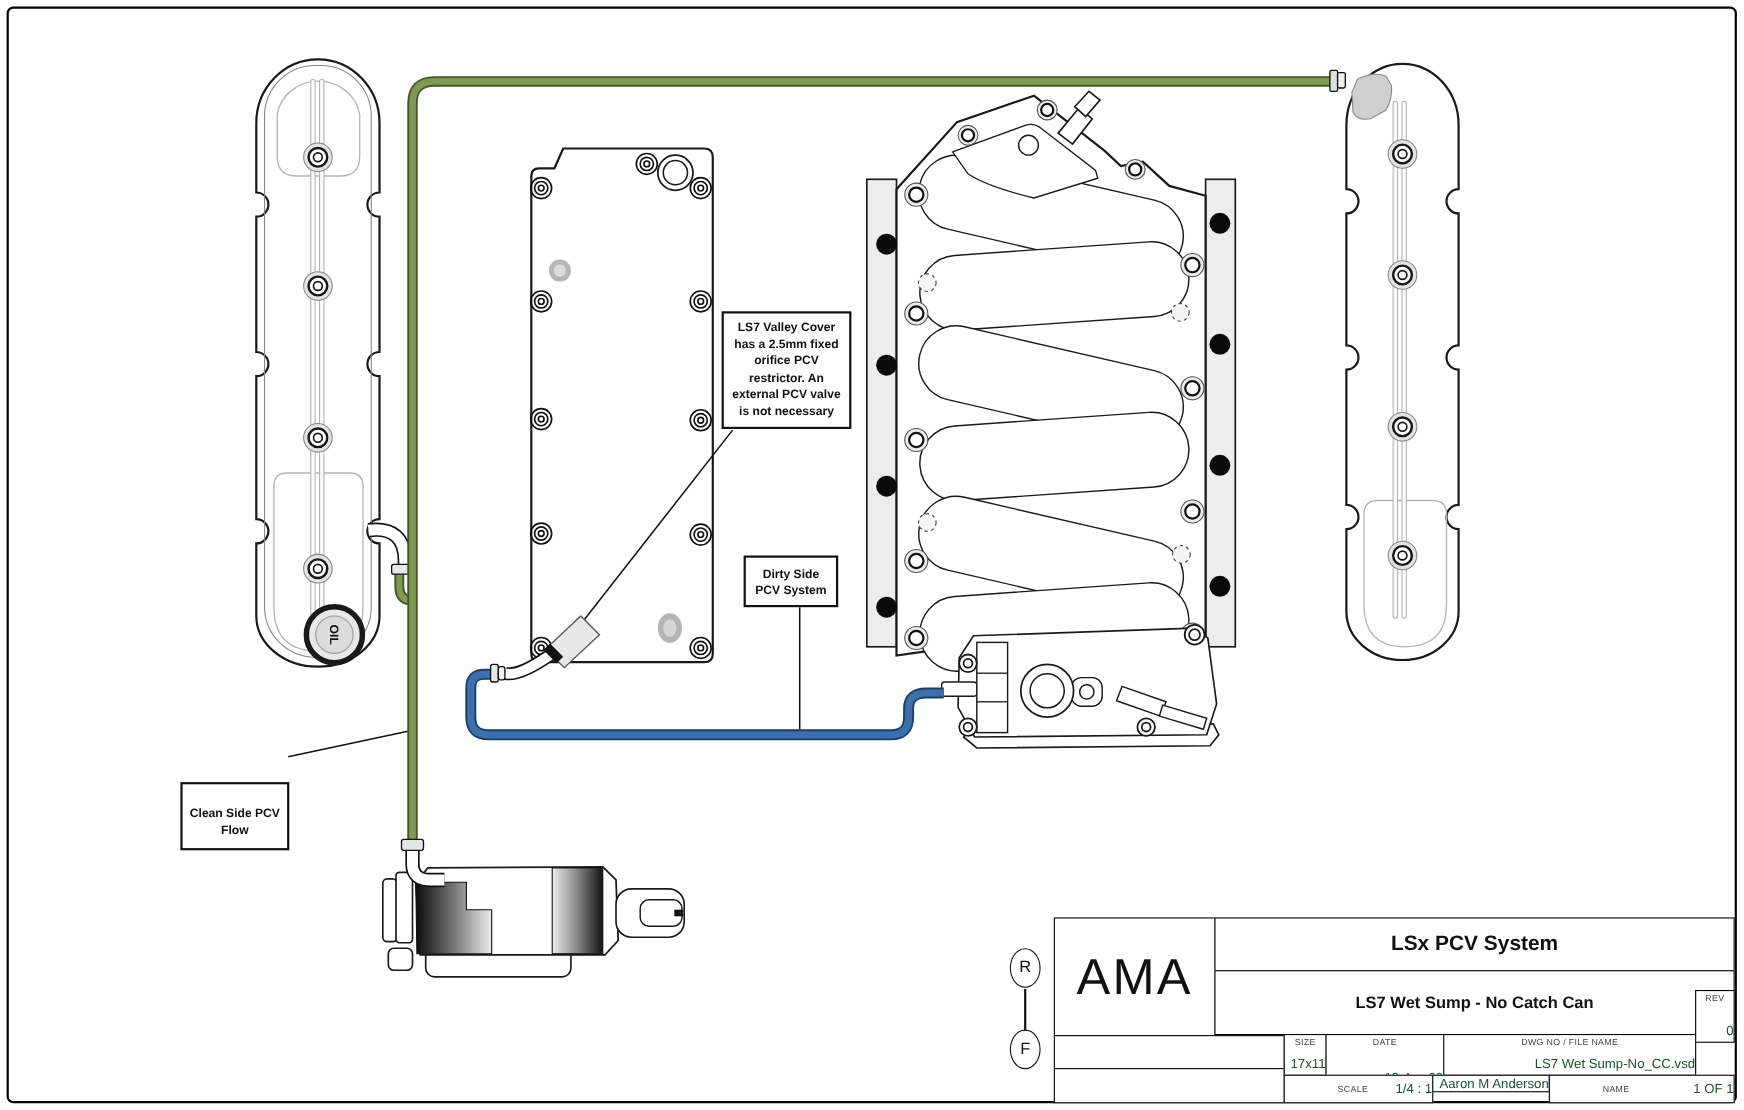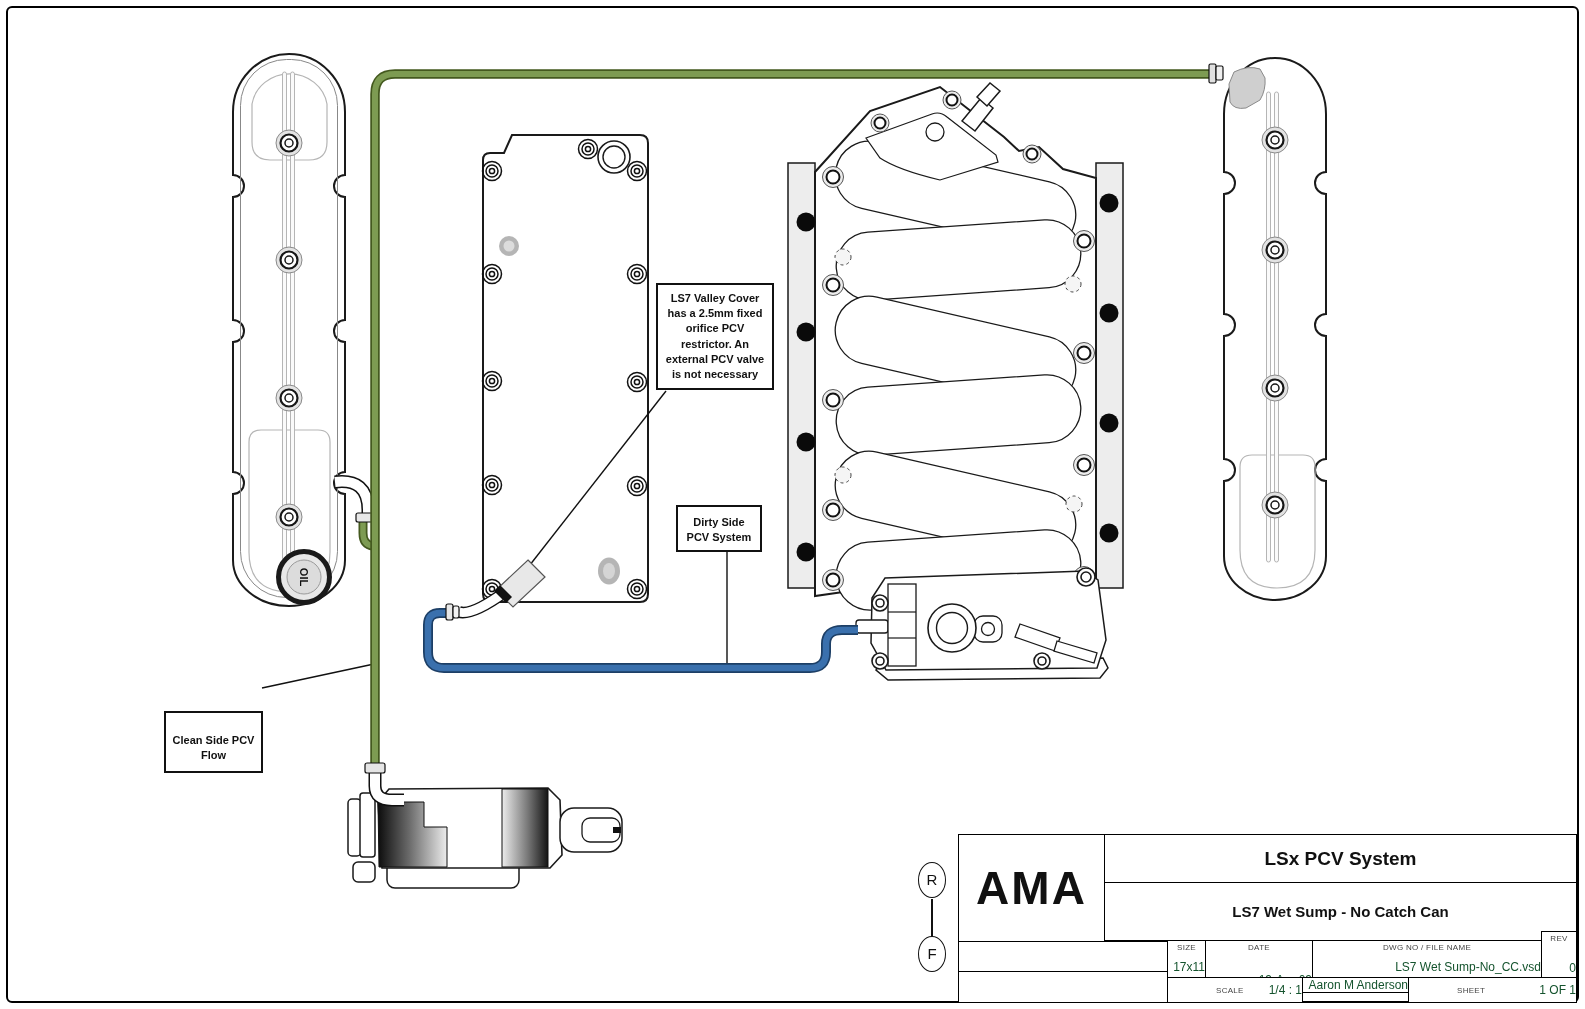--- a/index.html
+++ b/index.html
@@ -13,21 +13,21 @@
            font-weight:bold;font-size:11px;line-height:1.38;text-align:center;
            padding:6px 4px;box-sizing:border-box;}
   
   .tb{position:absolute;border:1px solid #000;box-sizing:border-box;background:#fff;}
   .tb-label{position:absolute;top:2px;left:0;right:0;text-align:center;
             font-size:8px;color:#444;letter-spacing:.3px;}
   .tb-label.left{text-align:left;left:4px;padding-left:44px;}
   .tb-value{position:absolute;left:0;right:0;bottom:3px;text-align:right;font-size:12px;color:#14532d;}
   .tb-value.mid{top:50%;bottom:auto;transform:translateY(-50%);}
   .ama{display:flex;align-items:center;justify-content:center;
-       font-size:46px;font-weight:bold;letter-spacing:2px;}
+       font-size:46px;font-weight:normal;letter-spacing:2px;}
   .tb-title{display:flex;align-items:center;justify-content:center;font-weight:bold;font-size:19px;}
   .tb-sub{display:flex;align-items:center;justify-content:center;font-weight:bold;font-size:15px;}
   .zone{position:absolute;width:28px;height:36px;border:1.5px solid #111;border-radius:50%;
         text-align:center;line-height:34px;font-size:15px;background:#fff;box-sizing:border-box;}
   .zone-line{position:absolute;width:2px;background:#111;}
 </style>
 </head>
 <body>
 
 <div class="page">
@@ -330,29 +330,29 @@
     <div class="tb-value">17x11</div>
   </div>
   <div class="tb" style="left:1205px;top:940px;width:108px;height:51px;">
     <div class="tb-label">DATE</div>
     <div class="tb-value">19-Apr-09</div>
   </div>
   <div class="tb" style="left:1312px;top:940px;width:230px;height:38px;padding-left:39px;">
     <div class="tb-label">DWG NO / FILE NAME</div>
     <div class="tb-value">LS7 Wet Sump-No_CC.vsd</div>
   </div>
-  <div class="tb" style="left:1541px;top:900px;width:36px;height:48px;margin-top:31px;">
+  <div class="tb" style="left:1541px;top:900px;width:36px;height:48px;">
     <div class="tb-label">REV</div>
     <div class="tb-value">0</div>
   </div>
 
   <div class="tb" style="left:1167px;top:977px;width:136px;height:26px;">
     <div class="tb-label left" style="top:8px;">SCALE</div>
     <div class="tb-value mid">1/4 : 1</div>
   </div>
   <div class="tb" style="left:1302px;top:977px;width:107px;height:16px;">
     <div class="tb-value mid">Aaron M Anderson</div>
   </div>
   <div class="tb" style="left:1408px;top:977px;width:169px;height:26px;">
-    <div class="tb-label left" style="top:8px;">SHEET</div>
+    <div class="tb-label left" style="top:8px;">NAME</div>
     <div class="tb-value mid">1 OF 1</div>
   </div>
 </div>
 
 </body></html>

